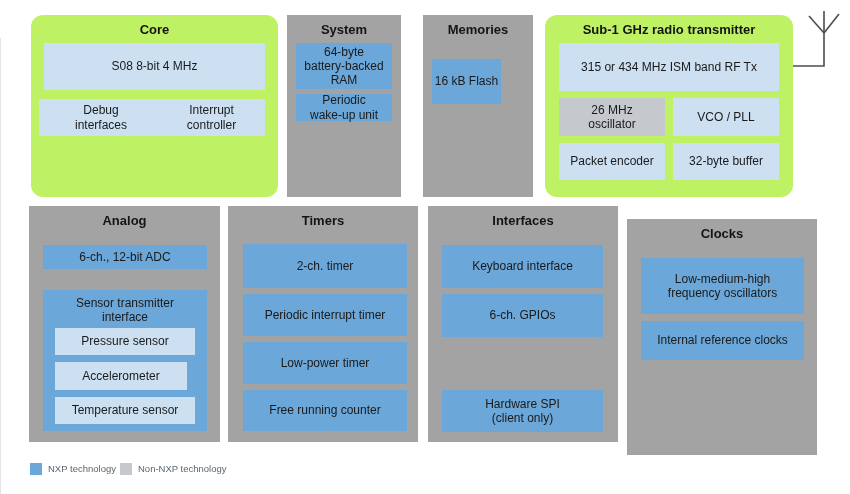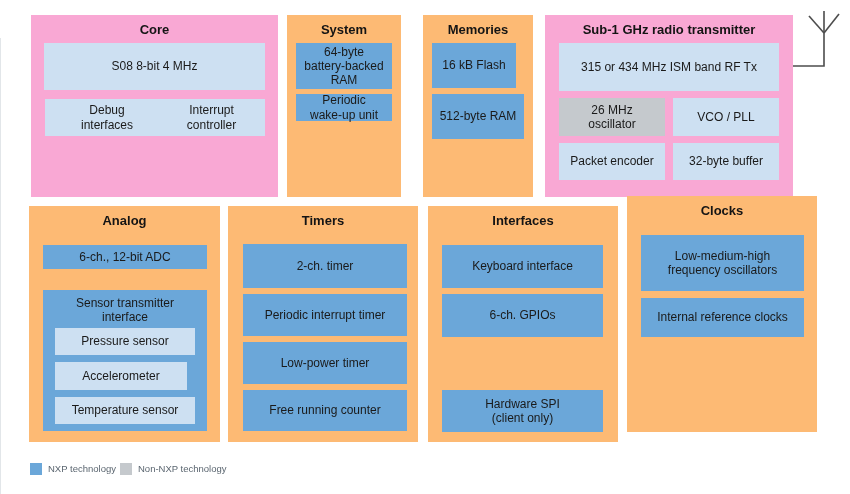--- a/index.html
+++ b/index.html
@@ -2,22 +2,22 @@
 <html><head>
 <meta charset="utf-8">
 <style>
   html,body { margin:0; padding:0; background:#ffffff; }
   body { font-family:"Liberation Sans", sans-serif; }
   .stage { position:relative; width:850px; height:494px; background:#ffffff; overflow:hidden; }
 
   .edge-line { position:absolute; left:0; top:38px; width:1px; height:456px; background:#e2e6e9; }
 
   .panel { position:absolute; }
-  .panel-blue { background:#f9a8d4; }
-  .panel-gray { background:#fdba74; }
+  .panel-blue { background:#bef264;border-radius:12px; }
+  .panel-gray { background:#a3a3a3; }
 
   .panel-title {
     position:absolute; top:7px; left:0; right:0;
     text-align:center; font-weight:bold; font-size:13px; color:#141414;
   }
 
   .blk {
     position:absolute; display:flex; align-items:center; justify-content:center;
     text-align:center; font-size:12px; line-height:1.18; color:#1a1a1a;
     white-space:pre-line;
@@ -45,39 +45,38 @@
 </head>
 <body>
 
 <div class="stage">
 
   <div class="edge-line"></div>
 
   <div class="panel panel-blue" style="left:31px;top:15px;width:247px;height:182px">
     <div class="panel-title">Core</div>
     <div class="blk blk-light" style="left:13px;top:28px;width:221px;height:47px">S08 8-bit 4 MHz</div>
-    <div class="blk blk-light" style="left:14px;top:84px;width:124px;height:37px">Debug
+    <div class="blk blk-light" style="left:8px;top:84px;width:124px;height:37px">Debug
 interfaces</div>
     <div class="blk blk-light" style="left:127px;top:84px;width:107px;height:37px">Interrupt
 controller</div>
   </div>
 
   <div class="panel panel-gray" style="left:287px;top:15px;width:114px;height:182px">
     <div class="panel-title">System</div>
     <div class="blk blk-blue" style="left:9px;top:28px;width:96px;height:46px">64-byte
 battery-backed
 RAM</div>
     <div class="blk blk-blue" style="left:9px;top:79px;width:96px;height:27px">Periodic
 wake-up unit</div>
   </div>
 
   <div class="panel panel-gray" style="left:423px;top:15px;width:110px;height:182px">
     <div class="panel-title">Memories</div>
-    <div class="blk blk-blue" style="left:9px;top:28px;width:84px;height:45px">16 kB Flash</div>
-    <div class="blk blk-blue" style="left:9px;top:79px;width:92px;height:45px">512-byte RAM</div>
+    <div class="blk blk-blue" style="left:9px;top:44px;width:69px;height:45px">16 kB Flash</div>
   </div>
 
   <div class="panel panel-blue" style="left:545px;top:15px;width:248px;height:182px">
     <div class="panel-title">Sub-1 GHz radio transmitter</div>
     <div class="blk blk-light" style="left:14px;top:28px;width:220px;height:48px">315 or 434 MHz ISM band RF Tx</div>
     <div class="blk blk-gray" style="left:14px;top:83px;width:106px;height:38px">26 MHz
 oscillator</div>
     <div class="blk blk-light" style="left:128px;top:83px;width:106px;height:38px">VCO / PLL</div>
     <div class="blk blk-light" style="left:14px;top:128px;width:106px;height:37px">Packet encoder</div>
     <div class="blk blk-light" style="left:128px;top:128px;width:106px;height:37px">32-byte buffer</div>
@@ -110,21 +109,21 @@
   </div>
 
   <div class="panel panel-gray" style="left:428px;top:206px;width:190px;height:236px">
     <div class="panel-title">Interfaces</div>
     <div class="blk blk-blue" style="left:14px;top:39px;width:161px;height:43px">Keyboard interface</div>
     <div class="blk blk-blue" style="left:14px;top:88px;width:161px;height:43px">6-ch. GPIOs</div>
     <div class="blk blk-blue" style="left:14px;top:184px;width:161px;height:42px">Hardware SPI
 (client only)</div>
   </div>
 
-  <div class="panel panel-gray" style="left:627px;top:196px;width:190px;height:236px">
+  <div class="panel panel-gray" style="left:627px;top:219px;width:190px;height:236px">
     <div class="panel-title">Clocks</div>
     <div class="blk blk-blue" style="left:14px;top:39px;width:163px;height:56px">Low-medium-high
 frequency oscillators</div>
     <div class="blk blk-blue" style="left:14px;top:102px;width:163px;height:39px">Internal reference clocks</div>
   </div>
 
   <div class="legend-swatch swatch-blue" style="left:30px;top:463px"></div>
   <div class="legend-label" style="left:48px;top:463px">NXP technology</div>
   <div class="legend-swatch swatch-gray" style="left:120px;top:463px"></div>
   <div class="legend-label" style="left:138px;top:463px">Non-NXP technology</div>

